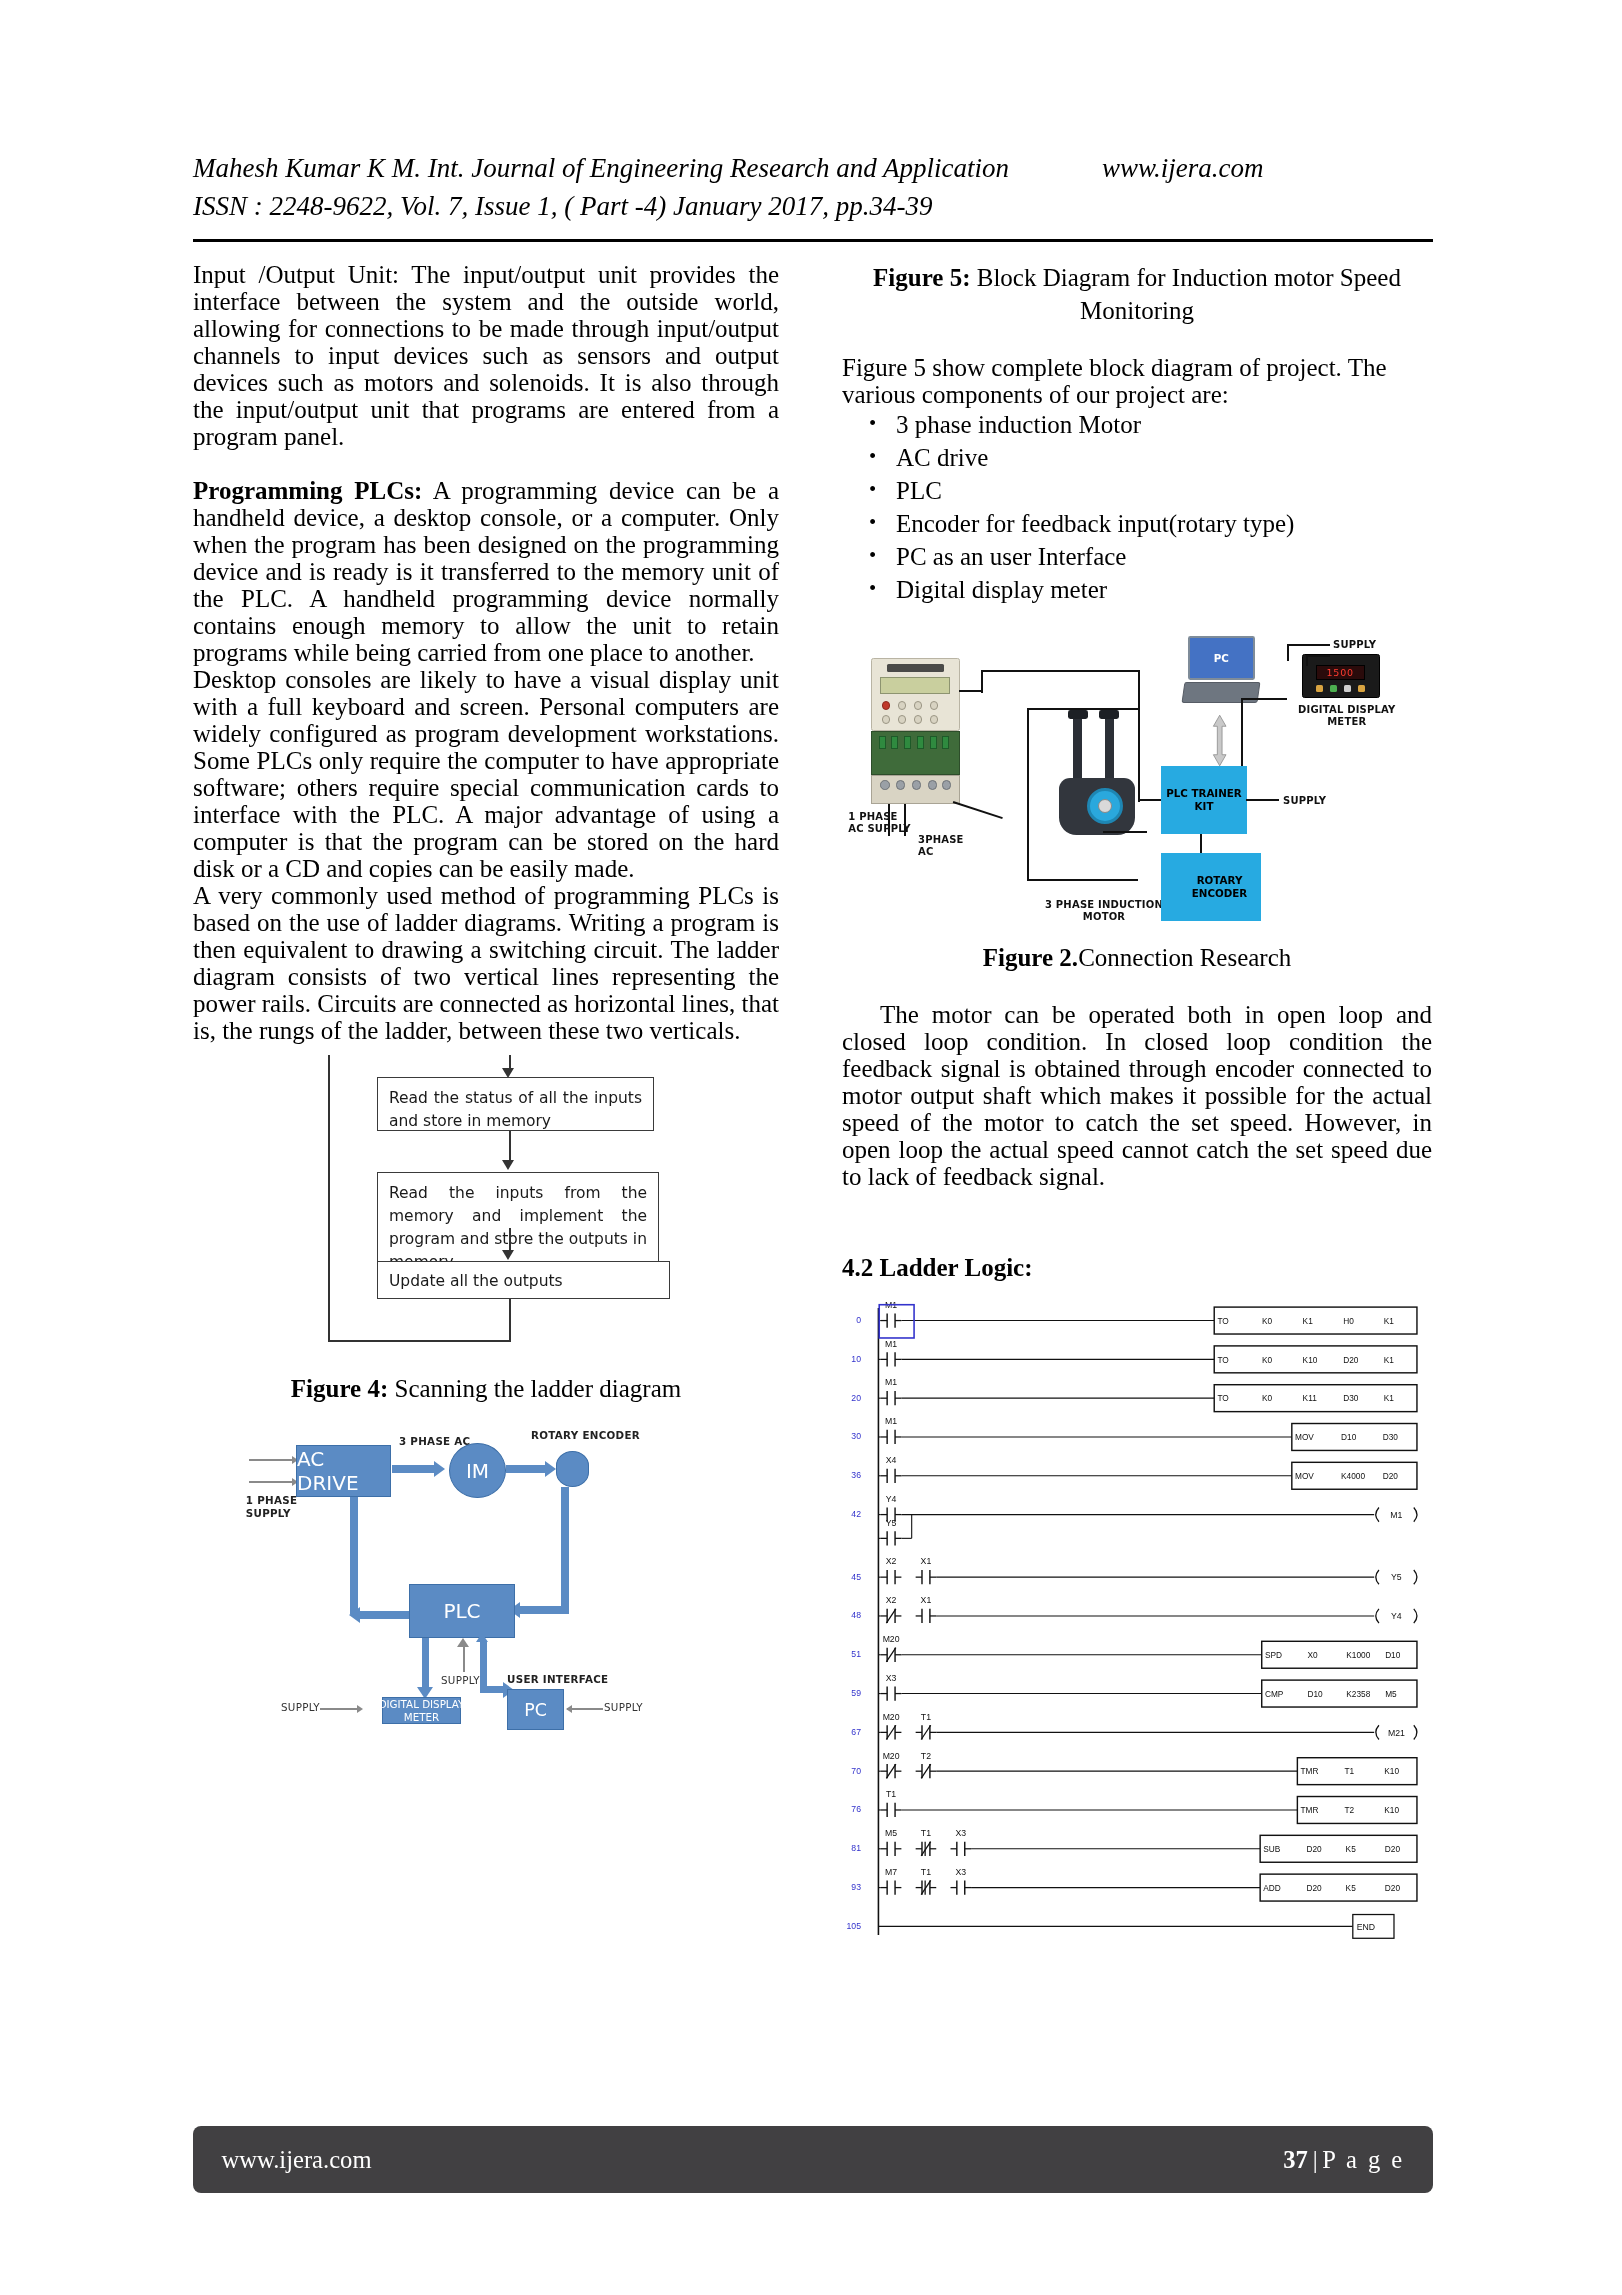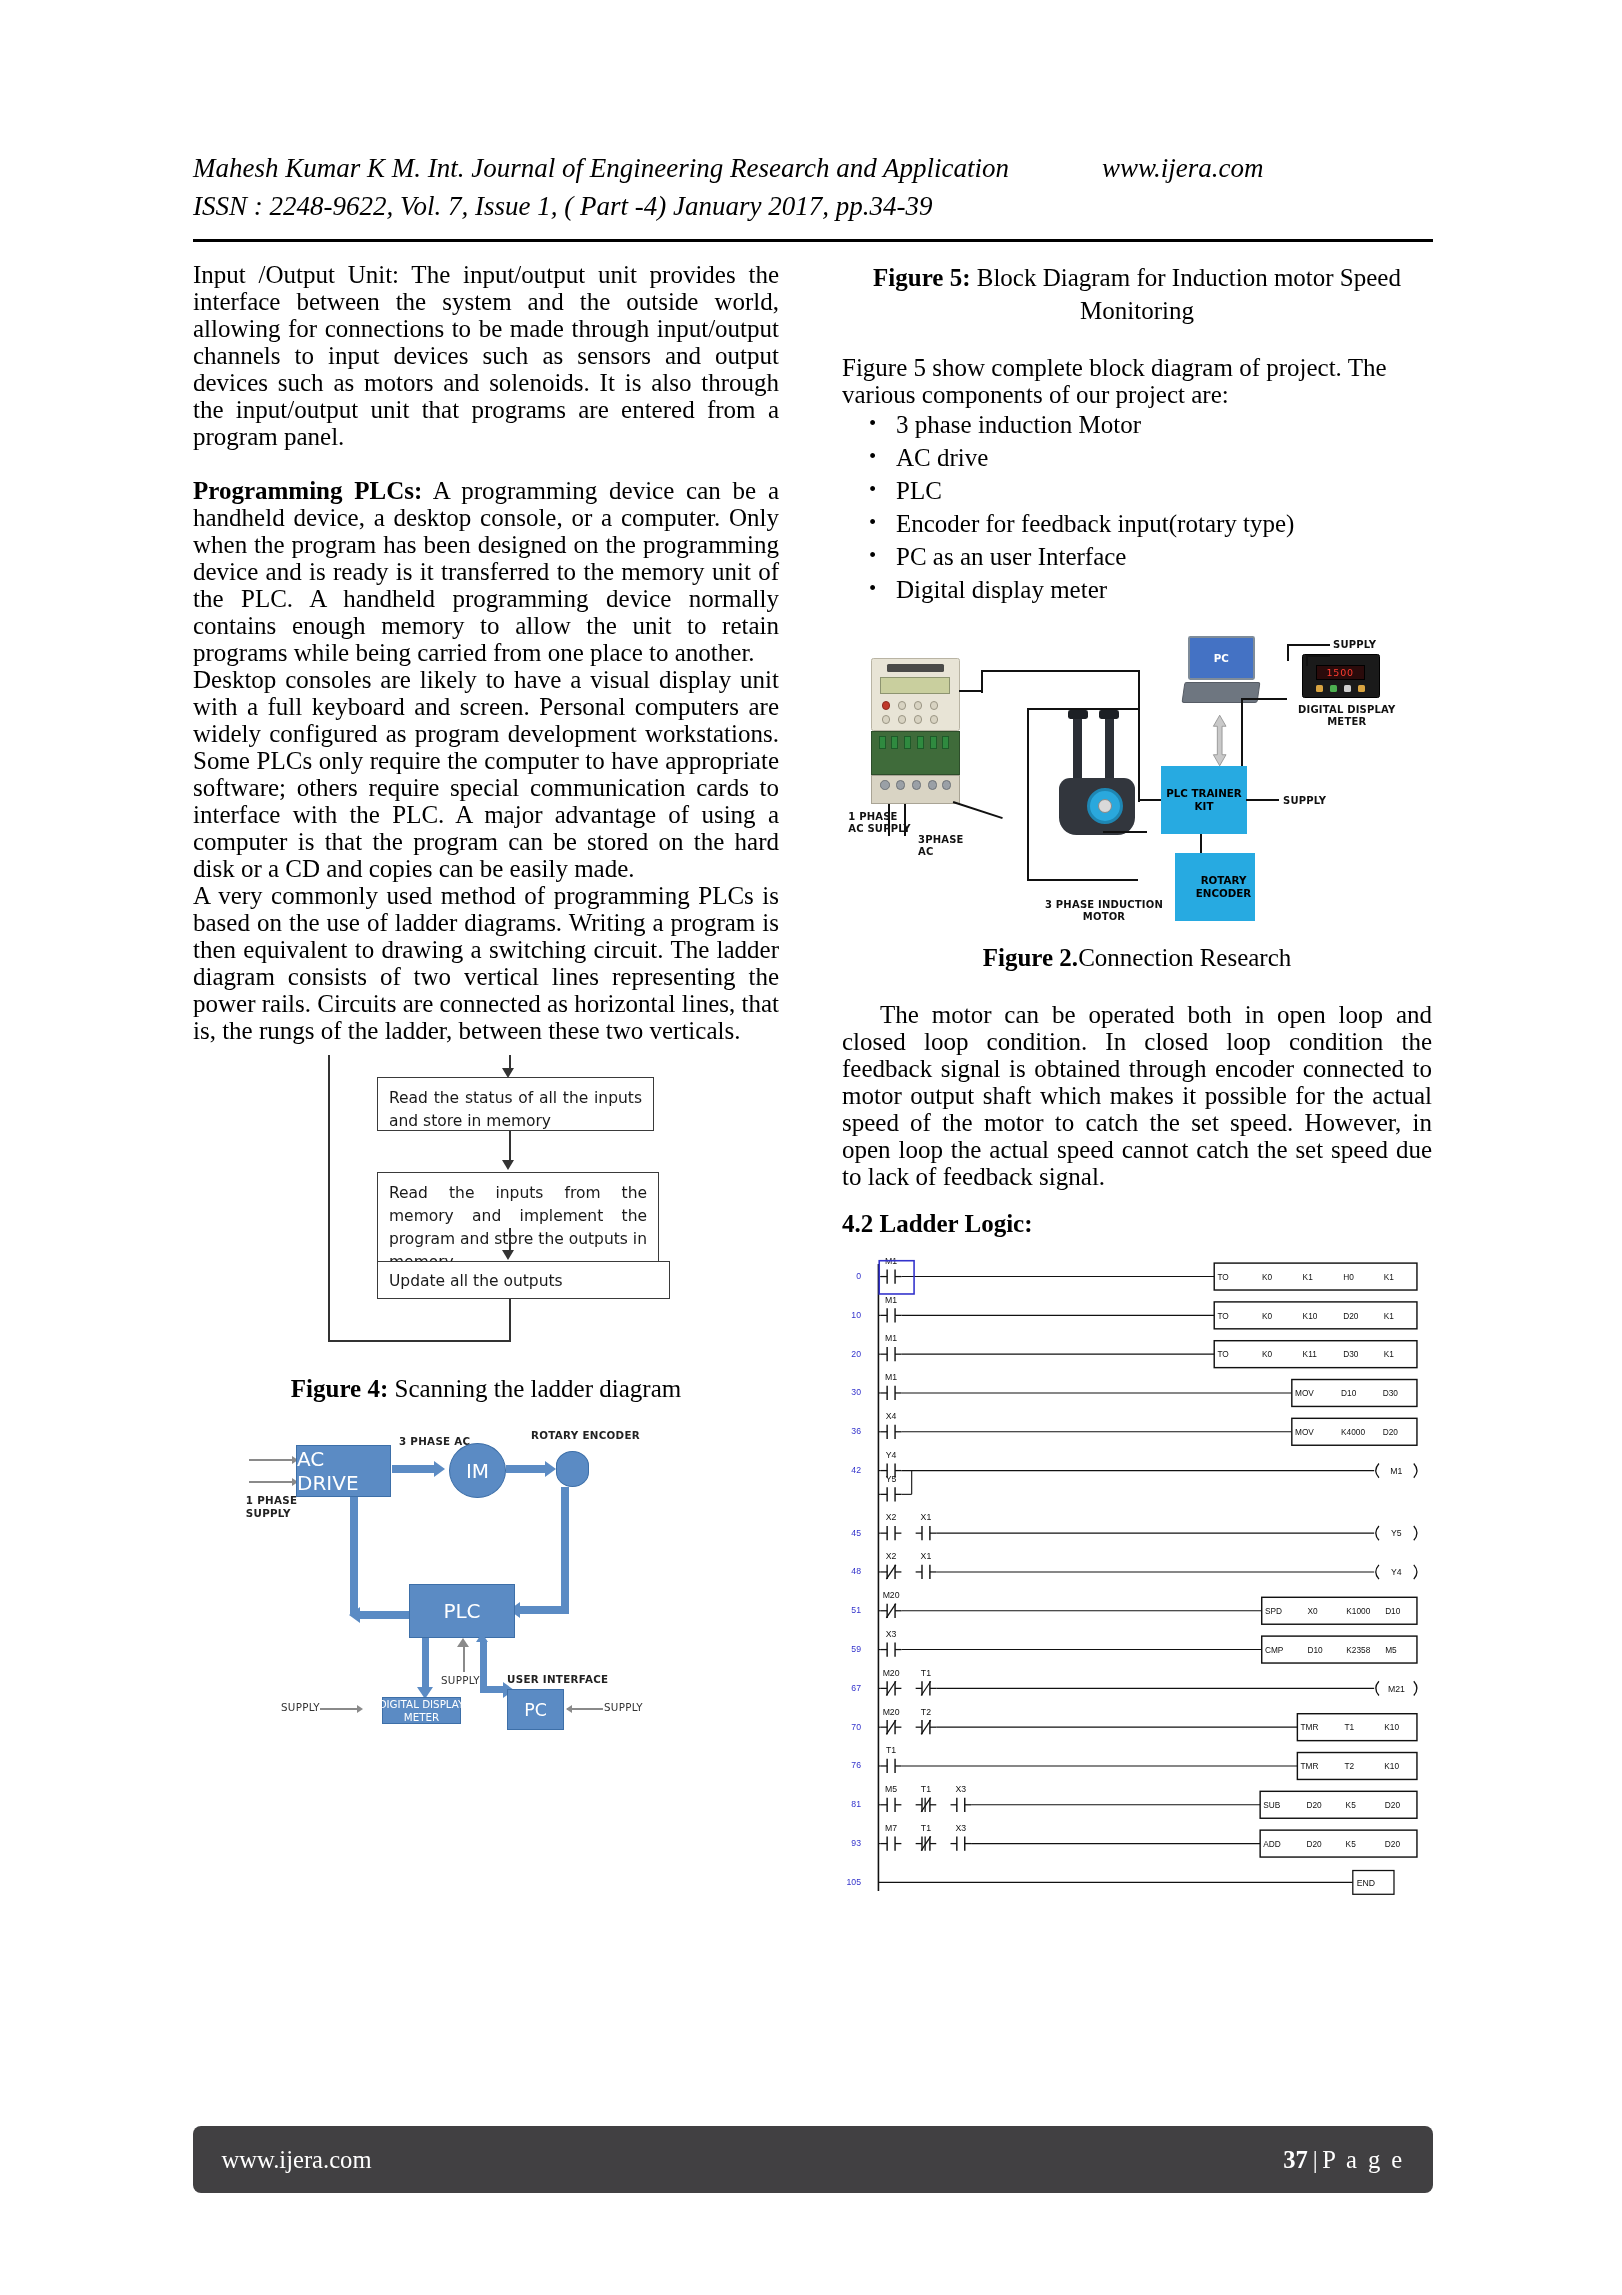--- a/index.html
+++ b/index.html
@@ -31,21 +31,21 @@
     margin:0 0 0 0; text-justify:inter-word;
   }
   p.body + p.body { margin-top:0; }
   .gap { height:27px; }
   .b { font-weight:bold; }
 
   
   .cap { font-size:25px; line-height:33px; text-align:center; }
   .cap .b { font-weight:bold; }
   .sec-num { font-size:27px; font-weight:bold; text-align:center; letter-spacing:0.2px; }
-  .sec-sub { font-size:25px; font-weight:bold; }
+  .sec-sub { font-size:25px; font-weight:bold;margin-top:44px; }
 
   
   .fc { position:relative; width:475px; height:309px; margin:11px 0 0 135px; }
   .fc .box {
     position:absolute; border:1.6px solid #3a3a3a; background:#fff;
     font-family:"DejaVu Sans", sans-serif; font-size:15.5px; line-height:23px;
     color:#1a1a1a; padding:8.7px 11px; text-align:justify;
   }
   .fc .box.b1 { left:49px;  top:22px;  width:277px; height:54px; }
   .fc .box.b2 { left:49px;  top:117px; width:282px; height:95px; }
@@ -378,21 +378,21 @@
 
       <div class="wire" style="left:399px; top:76px; width:2.4px; height:89px;"></div>
       <div class="wire" style="left:399px; top:76px; width:46px; height:2.4px;"></div>
 
       <div class="cyanblk" style="left:319px; top:144px; width:86px; height:68px; white-space:pre;">PLC TRAINER
 KIT</div>
       <div class="wire" style="left:404px; top:177px; width:33px; height:2.4px;"></div>
       <div class="lbl" style="left:441px; top:173px;">SUPPLY</div>
 
       <div class="wire" style="left:358px; top:212px; width:2.4px; height:20.6px;"></div>
-      <div class="cyanblk" style="left:333px; top:231px; width:80px; height:68px; white-space:pre;padding-left:17px;">ROTARY
+      <div class="cyanblk" style="left:319px; top:231px; width:100px; height:68px; white-space:pre;padding-left:17px;">ROTARY
 ENCODER</div>
     </div>
 
     <div class="cap" style="margin-top:9.5px;">
       <span class="b">Figure 2.</span><span>Connection Research</span>
     </div>
 
     <div class="gap"></div>
 
     <p class="body"><span style="display:inline-block;width:38px;"></span><span>The motor can be operated both in open loop and closed loop condition. In closed loop condition the feedback signal is obtained through encoder connected to motor output shaft which makes it possible for the actual speed of the motor to catch the set speed. However, in open loop the actual speed cannot catch the set speed due to lack of feedback signal.</span></p>

